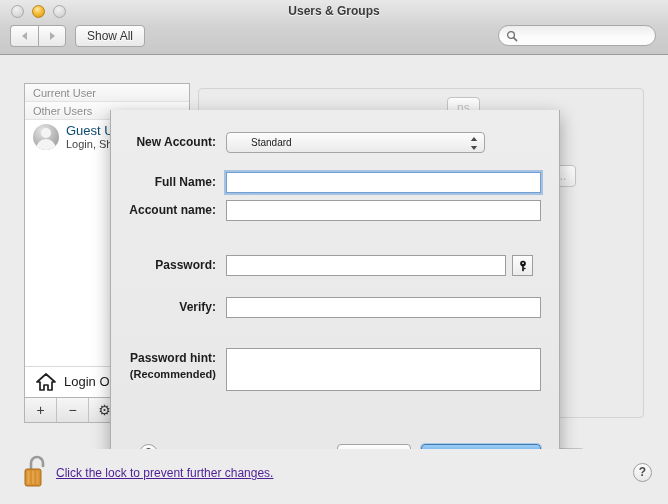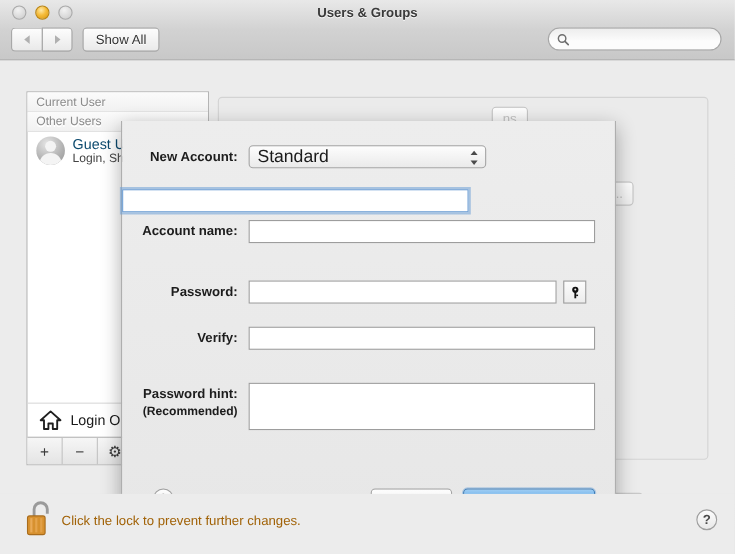--- a/index.html
+++ b/index.html
@@ -294,21 +294,22 @@
     position: absolute;
     left: 0; top: 449px;
     width: 668px; height: 55px;
     background: #ececec;
   }
   .lock { position: absolute; left: 22px; top: 6px; width: 26px; height: 34px; }
   .lock-msg {
     position: absolute;
     left: 56px; top: 17px;
     font-size: 12px;
-    color: #a16207;
+    color: #4c1d95;
+    text-decoration: underline;
   }
   .help-btn {
     width: 19px; height: 19px;
     border-radius: 50%;
     background: linear-gradient(180deg, #fdfdfd 0%, #e8e8e8 100%);
     border: 1px solid #9f9f9f;
     box-sizing: border-box;
     text-align: center;
     line-height: 17px;
     font-size: 12px;
@@ -347,28 +348,28 @@
     line-height: 20px;
   }
   .field-sub {
     display: block;
     font-size: 11px;
     font-weight: bold;
     line-height: 13px;
   }
   .popup {
     position: relative;
-    width: 216px; height: 21px;
+    width: 259px; height: 21px;
     background: linear-gradient(180deg, #fdfdfd 0%, #eaeaea 100%);
     border: 1px solid #a5a5a5;
     border-radius: 4px;
     box-sizing: border-box;
     line-height: 19px;
-    padding-left: 7px;
-    font-size: 16px;
+    padding-left: 24px;
+    font-size: 10px;
   }
   .stepper {
     position: absolute;
     right: 6px; top: 3px;
     width: 8px; height: 15px;
   }
   .txt {
     width: 315px; height: 21px;
     background: #fff;
     border: 1px solid #9d9d9d;
@@ -511,20 +512,21 @@
         <div class="popup">
           <span>Standard</span>
           <svg class="stepper" viewBox="0 0 8 15">
             <polygon points="4,1 7.2,5 0.8,5" fill="#4a4a4a"></polygon>
             <polygon points="4,14 7.2,10 0.8,10" fill="#4a4a4a"></polygon>
           </svg>
         </div>
       </div>
 
       <div class="field-row" style="top:62px;">
+        <div class="field-label">Full Name:</div>
         <input class="txt focused" type="text" autofocus="" value="" style="">
       </div>
 
       <div class="field-row" style="top:90px;">
         <div class="field-label">Account name:</div>
         <input class="txt" type="text" value="" style="">
       </div>
 
       <div class="field-row" style="top:145px;">
         <div class="field-label">Password:</div>

